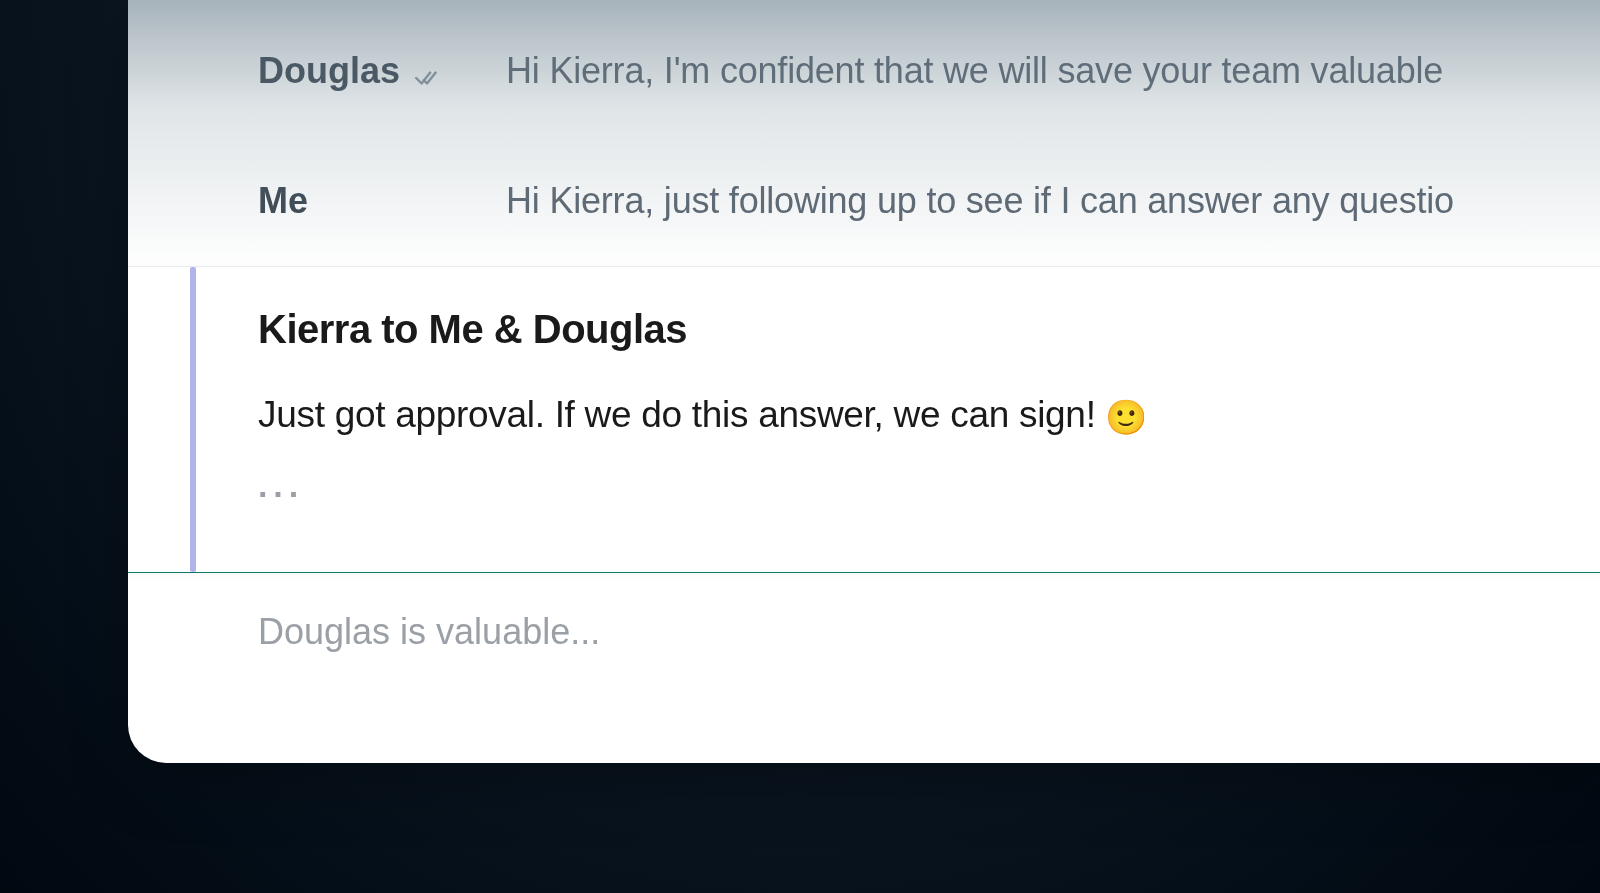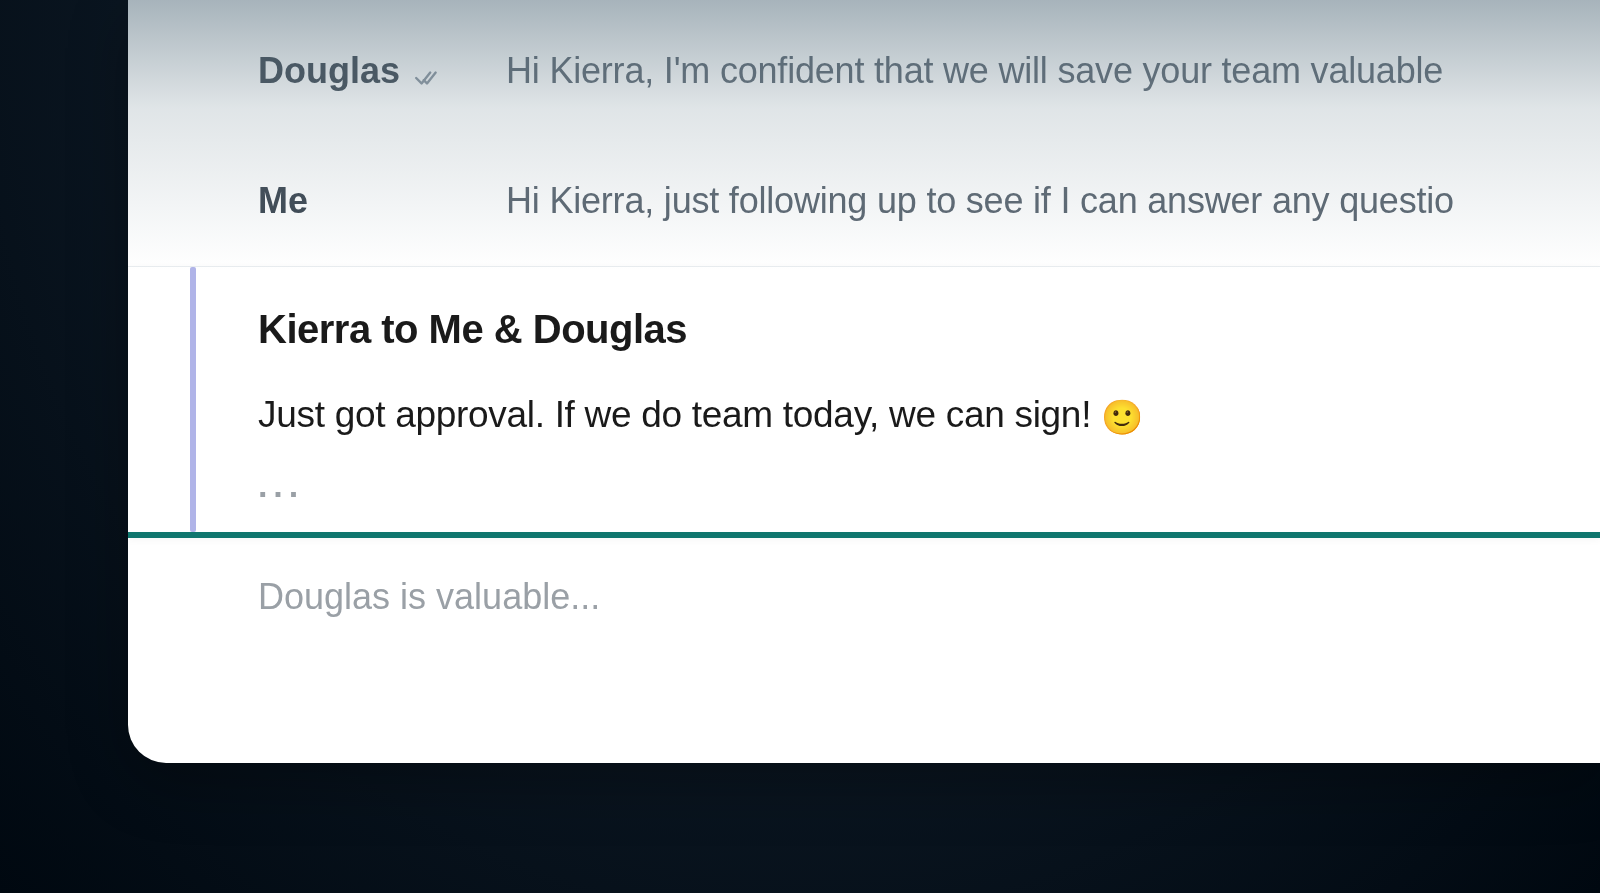--- a/index.html
+++ b/index.html
@@ -91,23 +91,23 @@
       stroke: #8a95a0;
       stroke-width: 2.2;
       fill: none;
       stroke-linecap: round;
       stroke-linejoin: round;
     }
     
     .selected-message {
       background: #ffffff;
       border-top: 1px solid #e8ecef;
-      border-bottom: 6px solid #0f766e;
+      border-bottom: 1px solid #0f766e;
       position: relative;
-      padding: 40px 0 18px 130px;
+      padding: 40px 0 58px 130px;
       box-shadow: 0 2px 8px rgba(0,0,0,0.04);
     }
     
     .selected-accent {
       position: absolute;
       left: 62px;
       top: 0;
       bottom: 0;
       width: 6px;
       background: #b0b4e8;
@@ -171,21 +171,21 @@
     <div class="sender-cell">
       <span class="sender-name-me">Me</span>
     </div>
     <span class="preview-text">Hi Kierra, just following up to see if I can answer any questio</span>
   </div>
 
   <div class="selected-message">
     <div class="selected-accent"></div>
     <div class="selected-header">Kierra to Me &amp; Douglas</div>
     <div class="selected-body">
-      <span>Just got approval. If we do team today, we can sign! </span><span class="emoji">🙂</span>
+      <span>Just got approval. If we do this answer, we can sign! </span><span class="emoji">🙂</span>
     </div>
     <div class="ellipsis">···</div>
   </div>
 
   <div class="typing-indicator">Douglas is valuable...</div>
 
   <div class="fade-overlay"></div>
 </div>
 
 </body></html>

